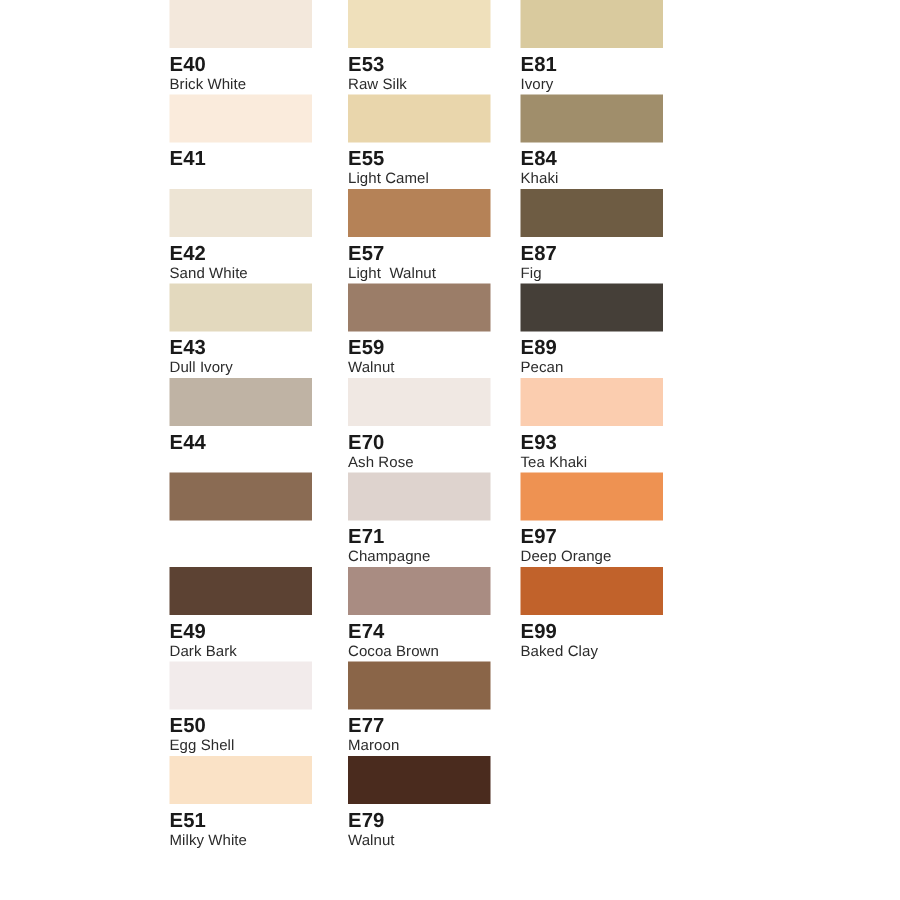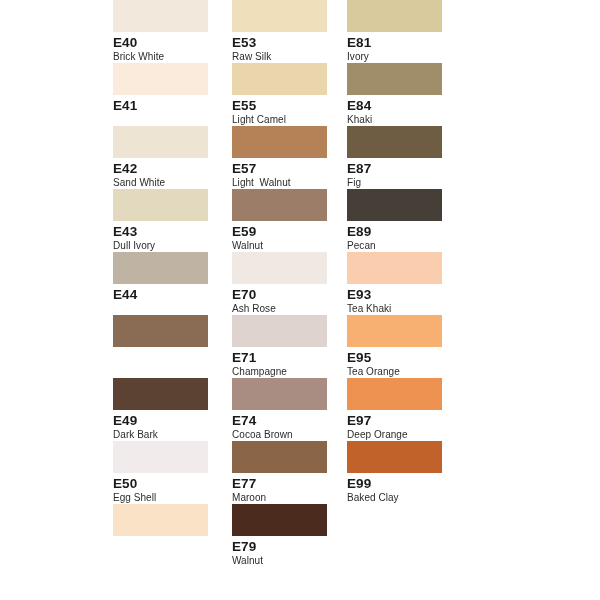--- a/index.html
+++ b/index.html
@@ -129,20 +129,24 @@
         </div>
         <div class="swatch-entry">
           <div class="swatch-chip" title="#F2EBEB" style="background-color: rgb(242, 235, 235);"></div>
           <div class="swatch-labels">
             <div class="swatch-code">E50</div>
             <div class="swatch-name">Egg Shell</div>
           </div>
         </div>
         <div class="swatch-entry">
           <div class="swatch-chip" title="#FAE2C6" style="background-color: rgb(250, 226, 198);"></div>
+          <div class="swatch-labels">
+            <div class="swatch-code">E51</div>
+            <div class="swatch-name">Milky White</div>
+          </div>
         </div>
       </div>
       <div class="swatch-column col-1">
         <div class="swatch-entry">
           <div class="swatch-chip" title="#EFE0BB" style="background-color: rgb(239, 224, 187);"></div>
           <div class="swatch-labels">
             <div class="swatch-code">E53</div>
             <div class="swatch-name">Raw Silk</div>
           </div>
         </div>
@@ -230,27 +234,20 @@
           <div class="swatch-labels">
             <div class="swatch-code">E89</div>
             <div class="swatch-name">Pecan</div>
           </div>
         </div>
         <div class="swatch-entry">
           <div class="swatch-chip" title="#FBCDAF" style="background-color: rgb(251, 205, 175);"></div>
           <div class="swatch-labels">
             <div class="swatch-code">E93</div>
             <div class="swatch-name">Tea Khaki</div>
-          </div>
-        </div>
-        <div class="swatch-entry">
-          <div class="swatch-chip" title="#F8B072" style="background-color: rgb(248, 176, 114);"></div>
-          <div class="swatch-labels">
-            <div class="swatch-code">E95</div>
-            <div class="swatch-name">Tea Orange</div>
           </div>
         </div>
         <div class="swatch-entry">
           <div class="swatch-chip" title="#EE9252" style="background-color: rgb(238, 146, 82);"></div>
           <div class="swatch-labels">
             <div class="swatch-code">E97</div>
             <div class="swatch-name">Deep Orange</div>
           </div>
         </div>
         <div class="swatch-entry">

